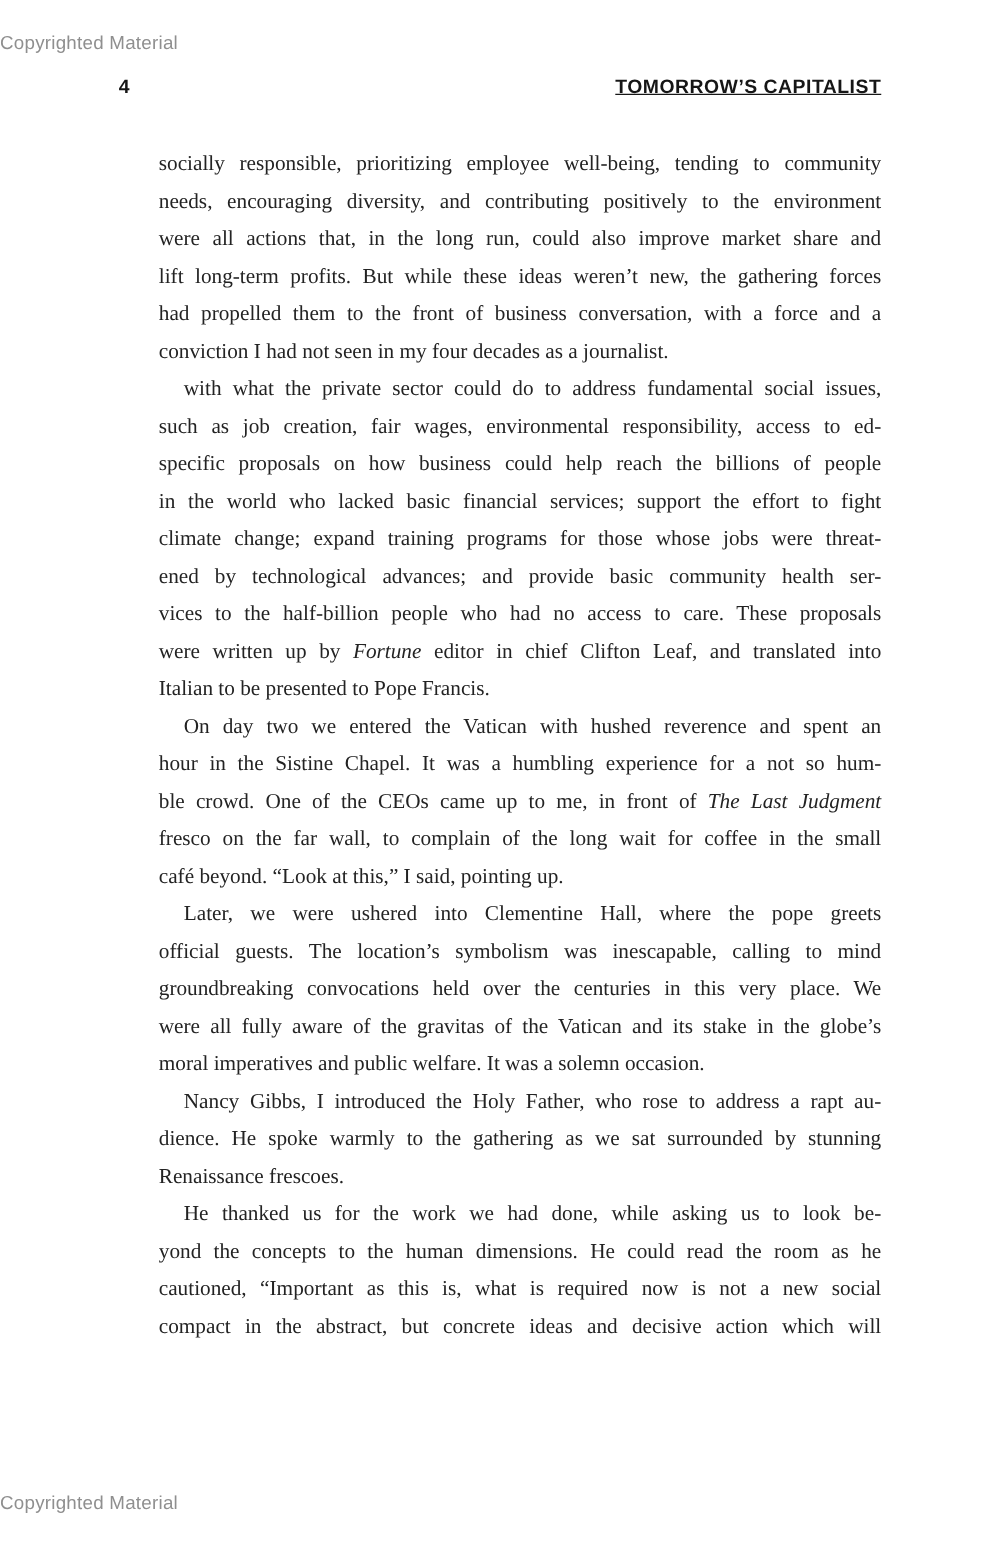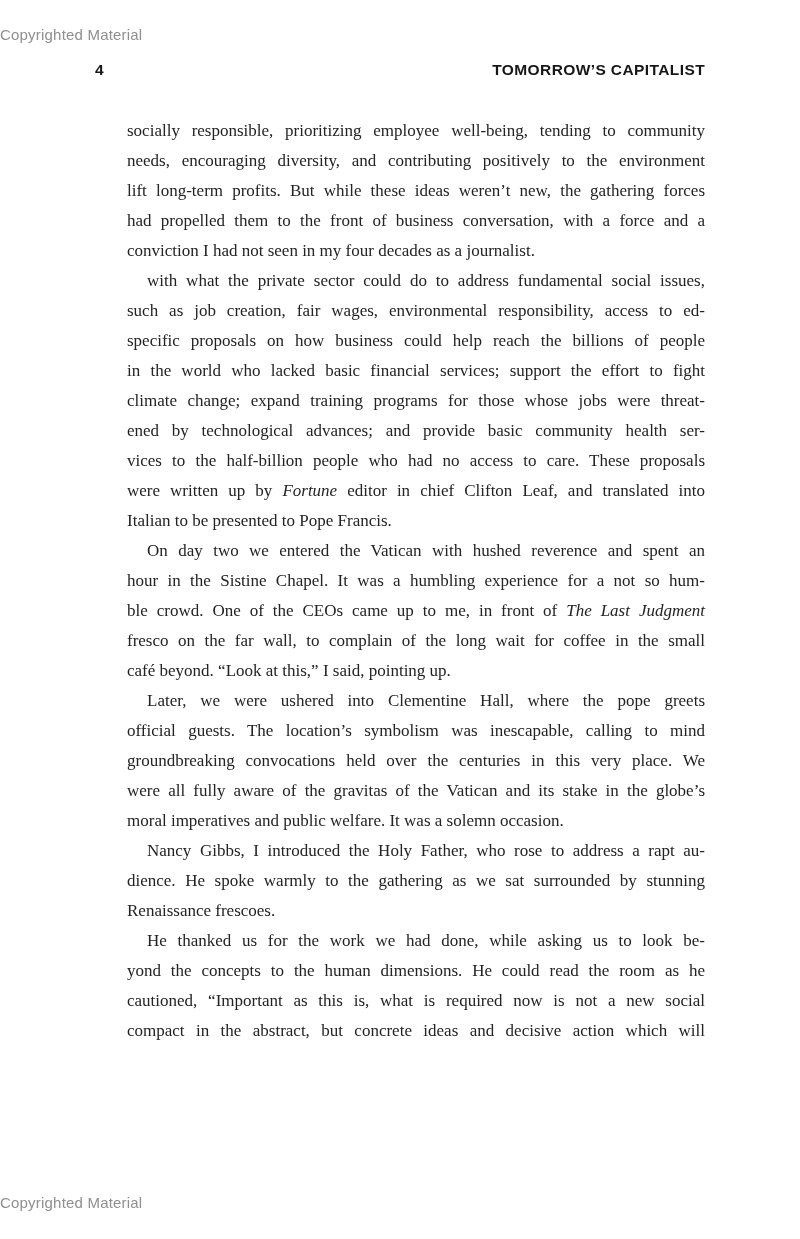--- a/index.html
+++ b/index.html
@@ -28,21 +28,21 @@
     left: 95px;
     width: 610px;
     display: flex;
     justify-content: space-between;
     align-items: baseline;
     font-family: "Liberation Sans", sans-serif;
     font-weight: 700;
     font-size: 15.5px;
     color: #161616;
   }
-  .running-header { letter-spacing: 0.4px; }
+  .running-header { letter-spacing: 0.4px; text-decoration: underline; }
   .body-text {
     position: absolute;
     top: 116px;
     left: 95px;
     width: 610px;
     font-size: 17px;
     line-height: 30px;
     color: #232323;
   }
   .para { margin: 0; }
@@ -67,20 +67,21 @@
 
   <div class="header">
     <span class="page-number">4</span>
     <span class="running-header">TOMORROW’S CAPITALIST</span>
   </div>
 
   <div class="body-text">
       <div class="para">
         <div class="line"><span>socially responsible, prioritizing employee well-being, tending to community</span></div>
         <div class="line"><span>needs, encouraging diversity, and contributing positively to the environment</span></div>
+        <div class="line"><span>were all actions that, in the long run, could also improve market share and</span></div>
         <div class="line"><span>lift long-term profits. But while these ideas weren’t new, the gathering forces</span></div>
         <div class="line"><span>had propelled them to the front of business conversation, with a force and a</span></div>
         <div class="line last"><span>conviction I had not seen in my four decades as a journalist.</span></div>
       </div>
       <div class="para indent">
         <div class="line"><span>with what the private sector could do to address fundamental social issues,</span></div>
         <div class="line"><span>such as job creation, fair wages, environmental responsibility, access to ed-</span></div>
         <div class="line"><span>specific proposals on how business could help reach the billions of people</span></div>
         <div class="line"><span>in the world who lacked basic financial services; support the effort to fight</span></div>
         <div class="line"><span>climate change; expand training programs for those whose jobs were threat-</span></div>

